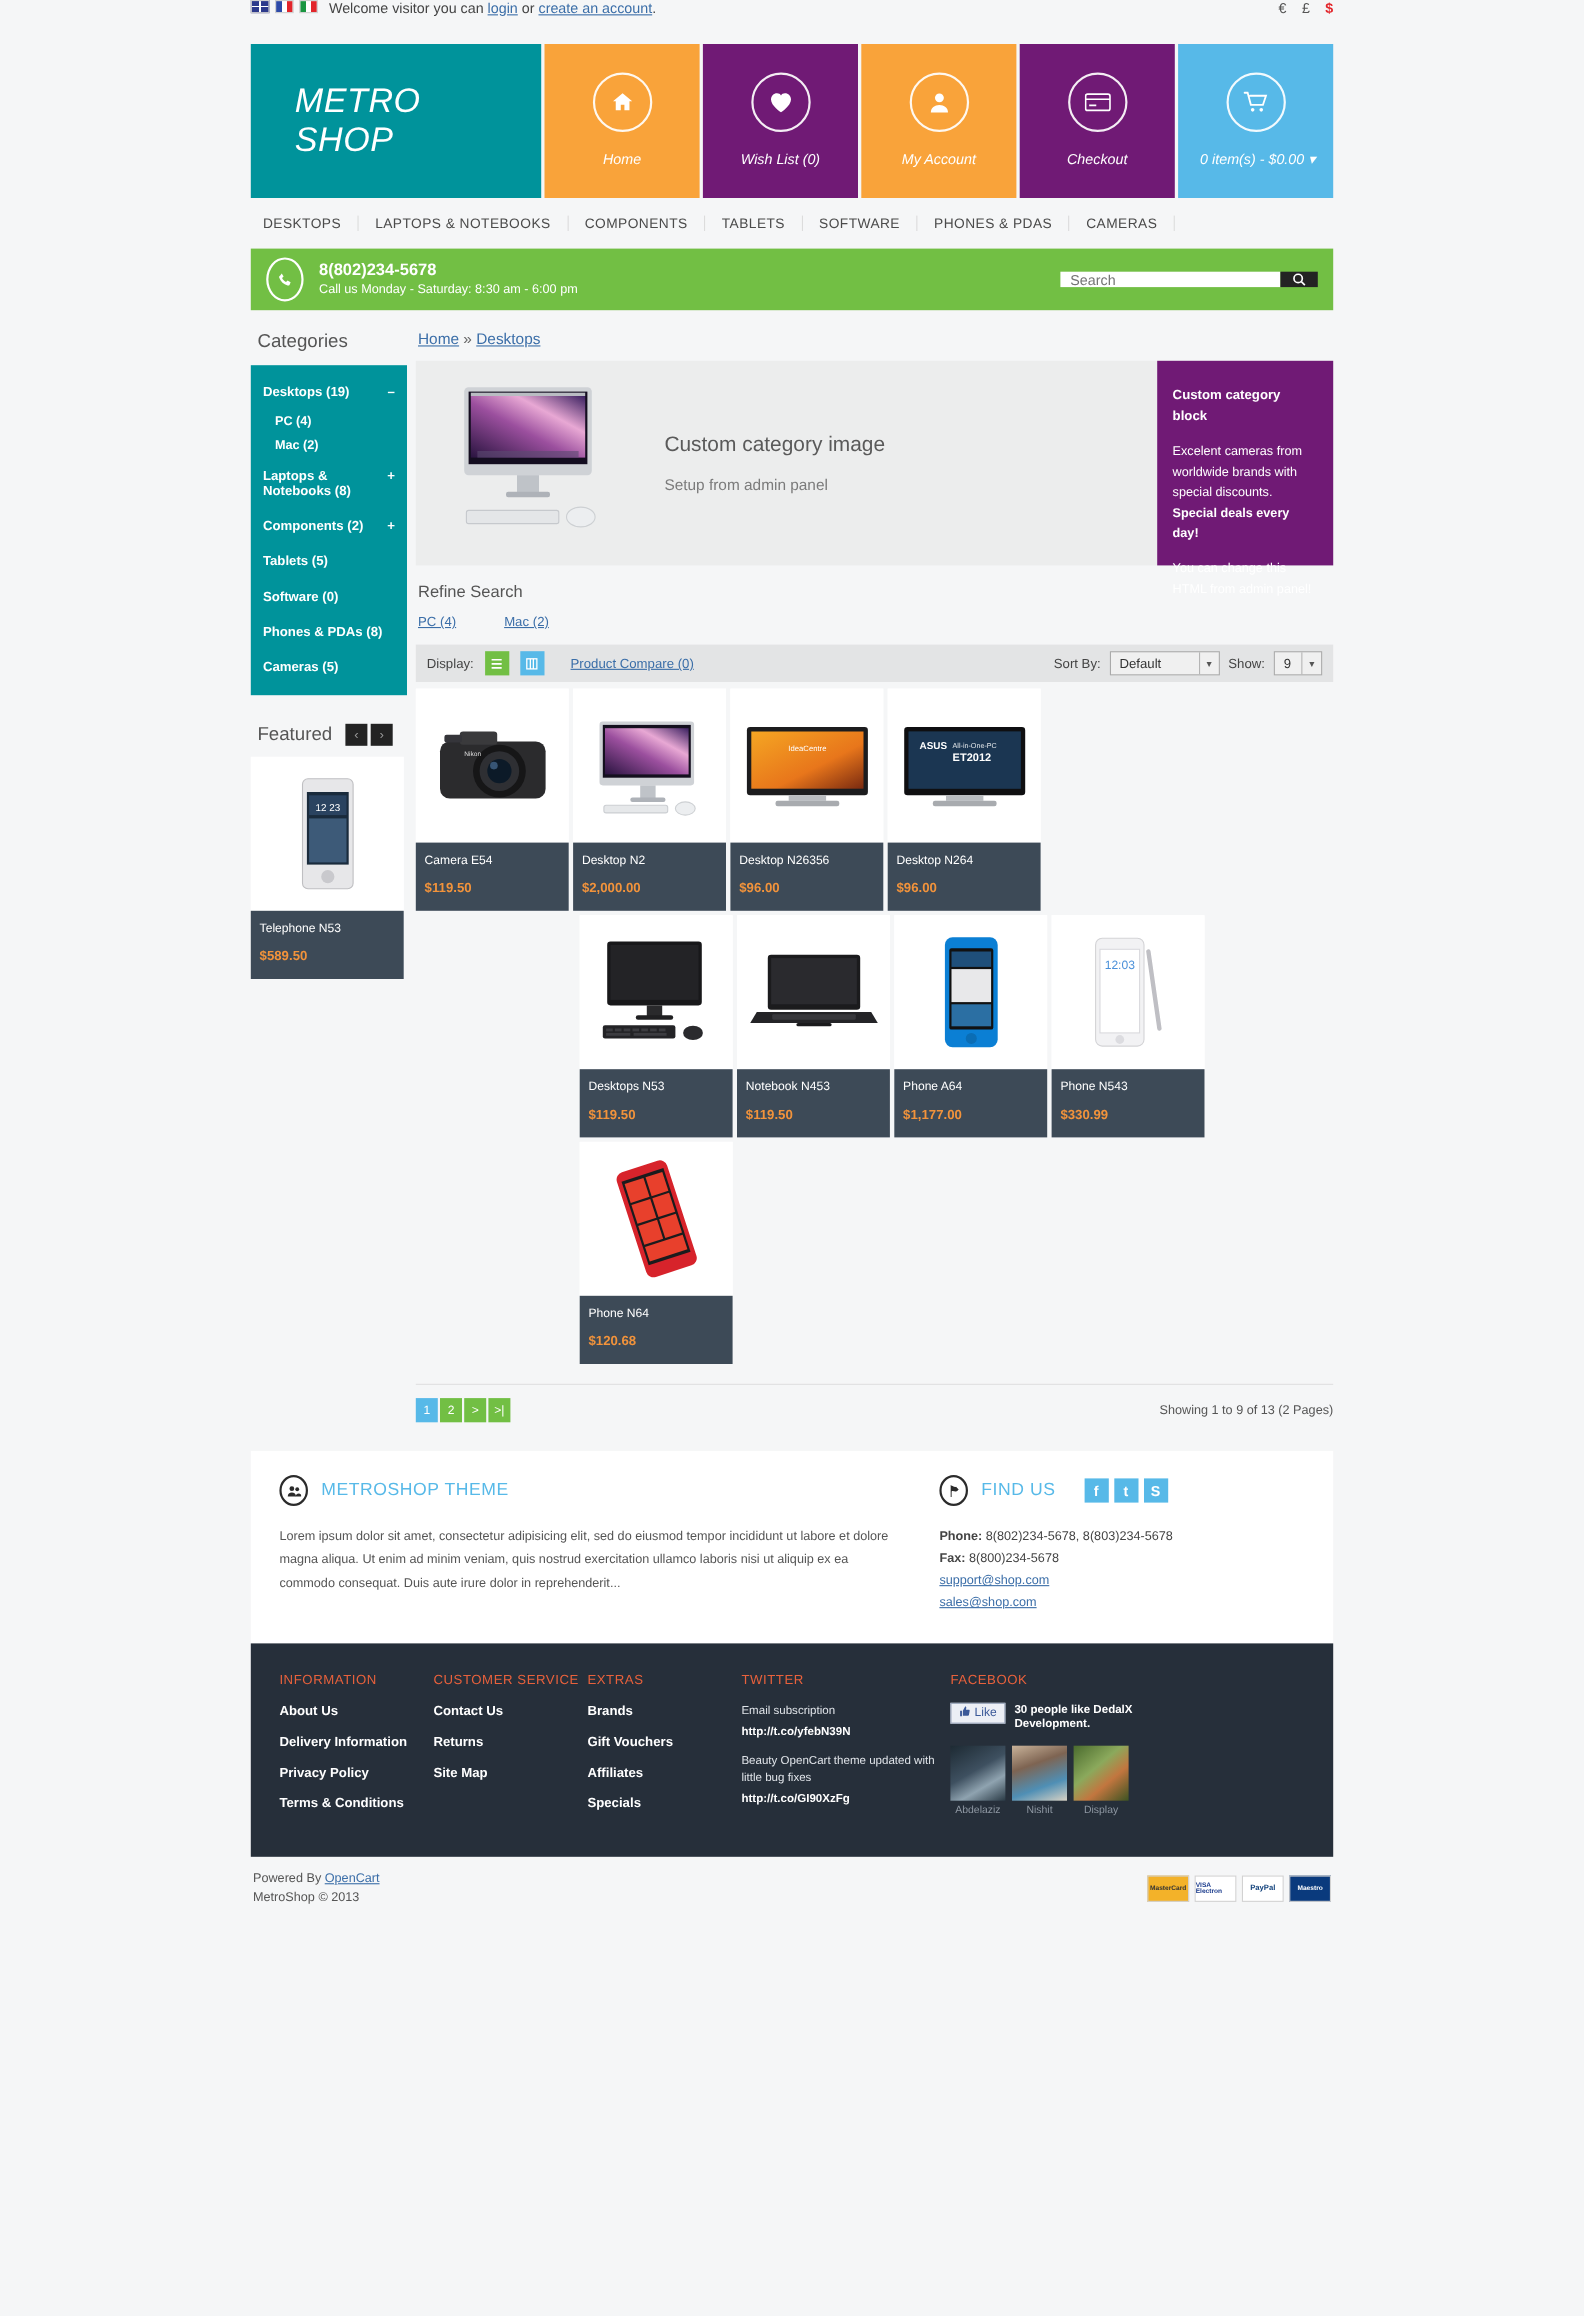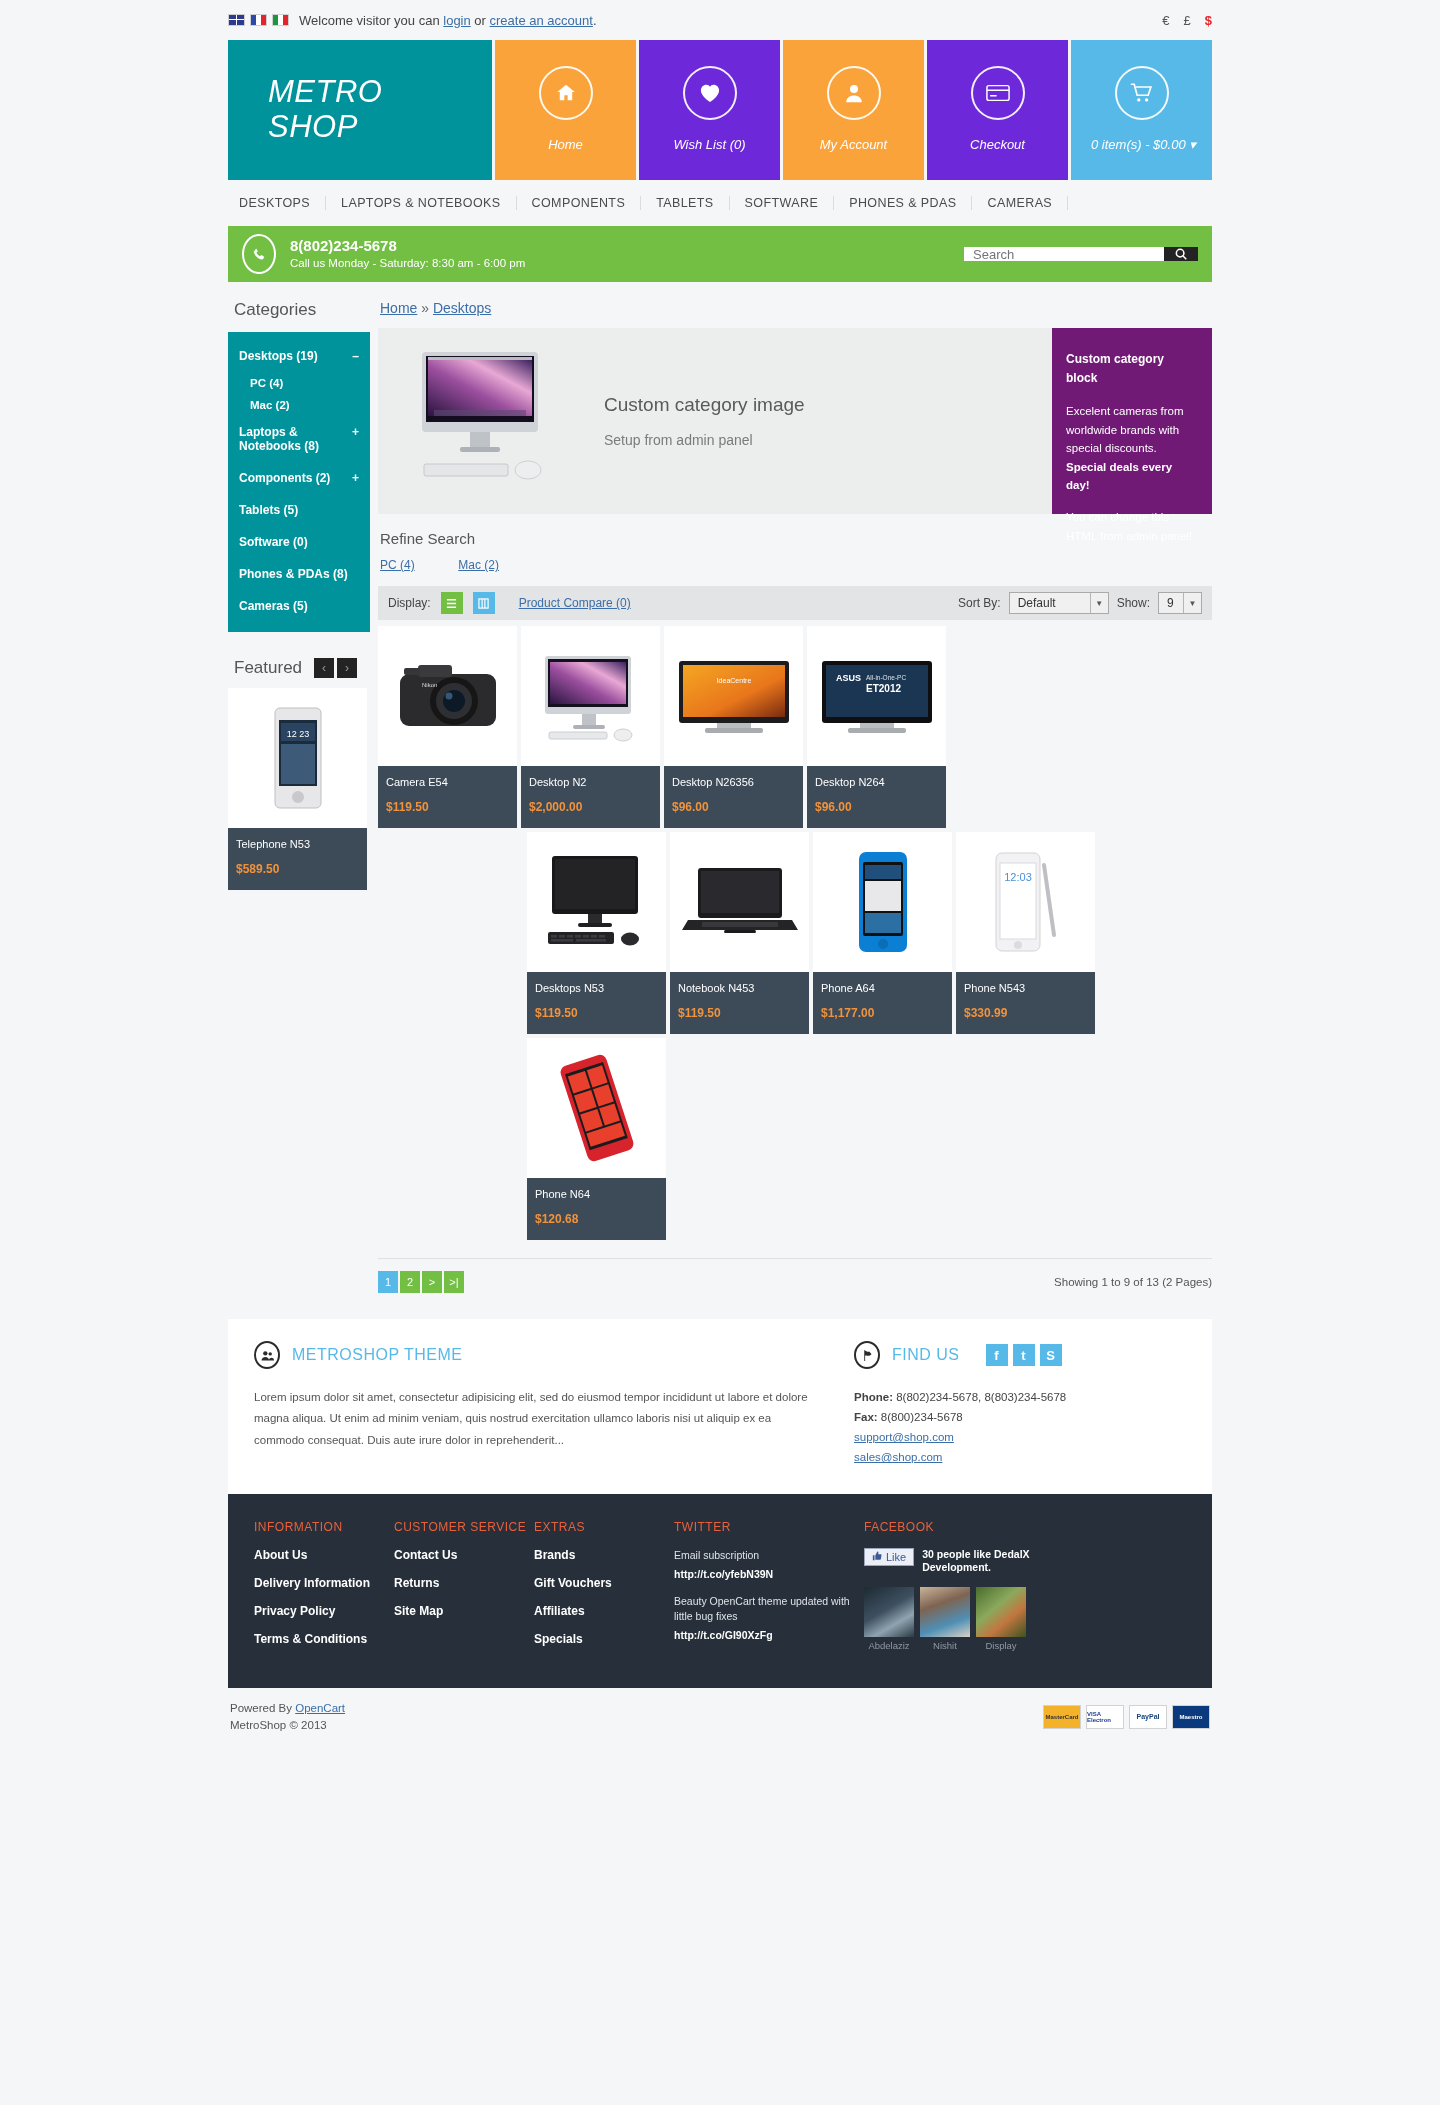--- a/index.html
+++ b/index.html
@@ -8,21 +8,21 @@
     background: #f5f6f7;
     font-family: "Liberation Sans", sans-serif;
     font-size: 13px;
     color: #444;
     -webkit-font-smoothing: antialiased;
   }
   .page { width: 1440px; margin: 0 auto; }
   .wrap { width: 984px; margin: 0 auto; }
 
   
-  .topbar { height: 40px; display: flex; align-items: center; }
+  .topbar { height: 40px; display: flex; align-items: flex-start; }
   .flags { display: flex; gap: 5px; align-items: center; margin-right: 10px; }
   .flag { width: 17px; height: 12px; display: inline-block; border: 1px solid #cfcfcf; }
   .flag-uk { background:
       linear-gradient(to bottom, transparent 45%, #fff 45%, #fff 55%, transparent 55%),
       linear-gradient(to right, transparent 44%, #fff 44%, #fff 56%, transparent 56%),
       #2d3a8c; }
   .flag-fr { background: linear-gradient(to right, #2d4aa8 0 33%, #fff 33% 66%, #e2252b 66% 100%); }
   .flag-it { background: linear-gradient(to right, #1a9641 0 33%, #fff 33% 66%, #e2252b 66% 100%); }
   .welcome { font-size: 13px; color: #444; }
   .welcome a { color: #3b6ea8; text-decoration: underline; }
@@ -36,21 +36,21 @@
     width: 264px; background: #00939b; color: #fff;
     display: flex; align-items: center; padding-left: 40px;
   }
   .logo-tile .lt { font-size: 31px; line-height: 1.12; font-weight: 300; letter-spacing: .5px; }
   .tile {
     flex: 1; display: flex; flex-direction: column;
     align-items: center; justify-content: flex-start; padding-top: 26px;
     color: #fff; cursor: pointer; position: relative;
   }
   .tile.orange { background: #f9a33a; }
-  .tile.green  { background: #6d28d9; }
+  .tile.green  { background: #701a75; }
   .tile.blue   { background: #57b9e8; }
   .tile .circ {
     width: 54px; height: 54px; border-radius: 50%;
     border: 2px solid rgba(255,255,255,.92);
     display: flex; align-items: center; justify-content: center;
   }
   .tile .tlabel { margin-top: 16px; font-size: 13px; text-align: center; line-height: 1.35; }
   .tile.cart .tlabel { align-self: flex-start; padding-left: 20px; text-align: left; }
 
   

